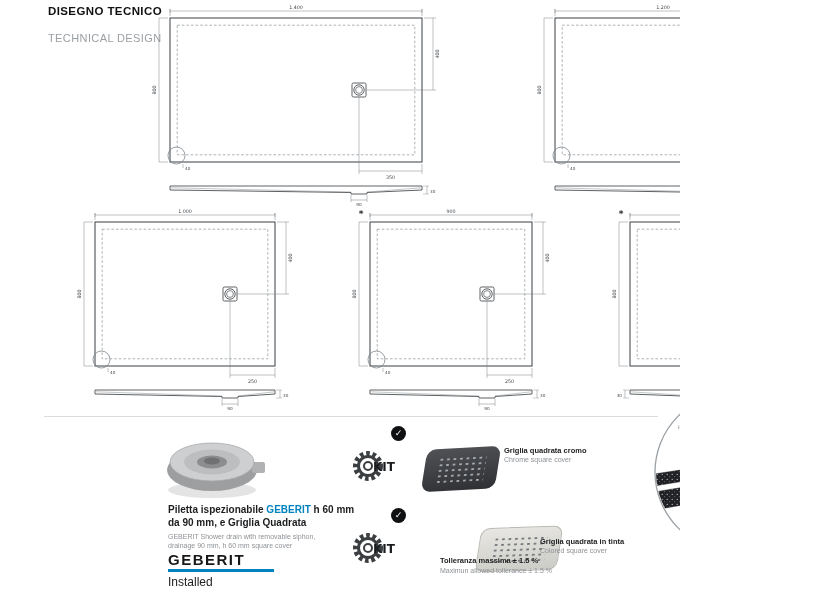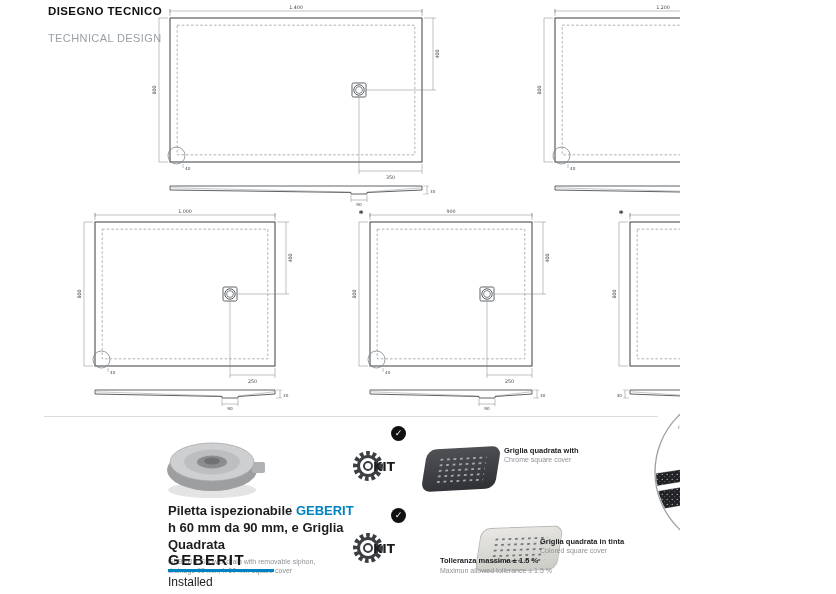--- a/index.html
+++ b/index.html
@@ -8,21 +8,21 @@
   .page{position:relative;width:680px;height:594px;background:#fff;overflow:hidden}
   .abs{position:absolute}
   .drawing{position:absolute;z-index:1}
   .drawing svg text, .detail svg text, .kit text{font-family:"DejaVu Sans",sans-serif}
   .sec-title .t1{font-size:11.5px;font-weight:bold;letter-spacing:.4px;color:#111}
   .sec-title .t2{font-size:11px;color:#9aa0a4;letter-spacing:.4px;margin-top:15px}
   .separator{position:absolute;left:44px;right:22px;top:416px;border-top:1px solid #dcdcdc}
   .leader{position:absolute;z-index:2}
   .detail{position:absolute;z-index:3}
   .desc{position:absolute}
-  .desc .b{font-size:13px;font-weight:bold;line-height:1.3;color:#1c1d1f}
+  .desc .b{font-size:10px;font-weight:bold;line-height:1.3;color:#1c1d1f}
   .desc .g{font-size:7px;color:#8e9296;line-height:1.35;margin-top:3px}
   .blue{color:#0083c1}
   .logo{position:absolute}
   .logo-text{font-size:15px;font-weight:bold;letter-spacing:1.5px;color:#17181a}
   .logo-bar{width:106px;height:3px;background:#0083c1;margin-top:1px}
   .logo-sub{font-size:12px;color:#222;margin-top:3px}
   .kit{position:absolute;z-index:1}
   .badge{position:absolute;width:15px;height:15px;border-radius:50%;background:#0f1012;color:#fff;
          font-size:9px;line-height:15px;text-align:center;z-index:2}
   .cover{position:absolute;border-radius:9px}
@@ -296,21 +296,21 @@
       <circle cx="16" cy="26" r="4" fill="none" stroke="#3c3f42" stroke-width="2"></circle>
     </g>
     <text x="21" y="31" font-size="12" font-weight="bold" fill="#1a1c1e">KIT</text>
   </svg>
   <div class="badge" style="left:391px;top:426px">✓</div>
 
   <div class="cover cover-dark" style="left:424px;top:448px">
     <div class="dots dots-light"></div>
   </div>
   <div class="cover-label" style="left:504px;top:446px">
-    <div class="b">Griglia quadrata with</div>
+    <div class="b">Griglia quadrata cromo</div>
     <div class="g">Chrome square cover</div>
   </div>
 
   <svg class="kit" style="left:352px;top:522px" width="52" height="46" viewBox="0 0 52 46">
     <g>
       <circle cx="16" cy="26" r="12.5" fill="none" stroke="#3c3f42" stroke-width="5" stroke-dasharray="3.6 2.7"></circle>
       <circle cx="16" cy="26" r="9.5" fill="none" stroke="#3c3f42" stroke-width="3"></circle>
       <circle cx="16" cy="26" r="4" fill="none" stroke="#3c3f42" stroke-width="2"></circle>
     </g>
     <text x="21" y="31" font-size="12" font-weight="bold" fill="#1a1c1e">KIT</text>

